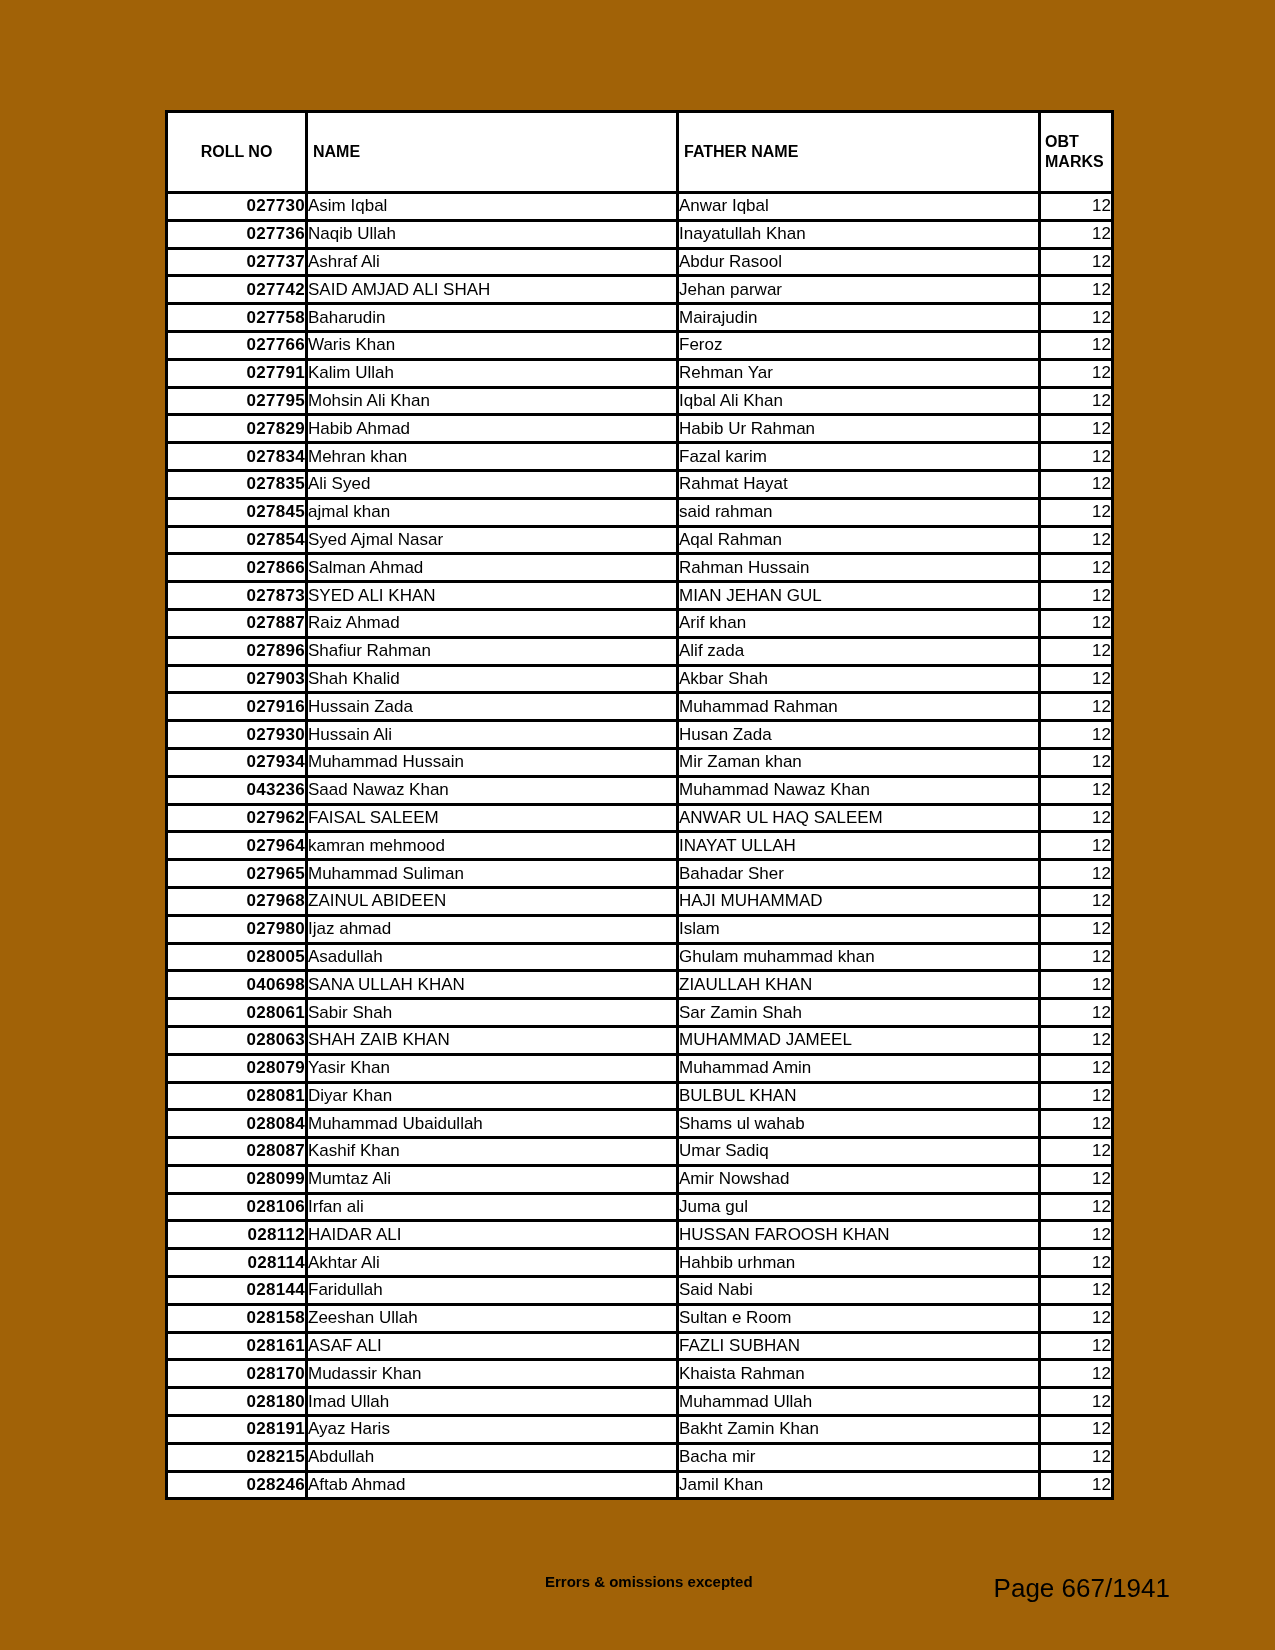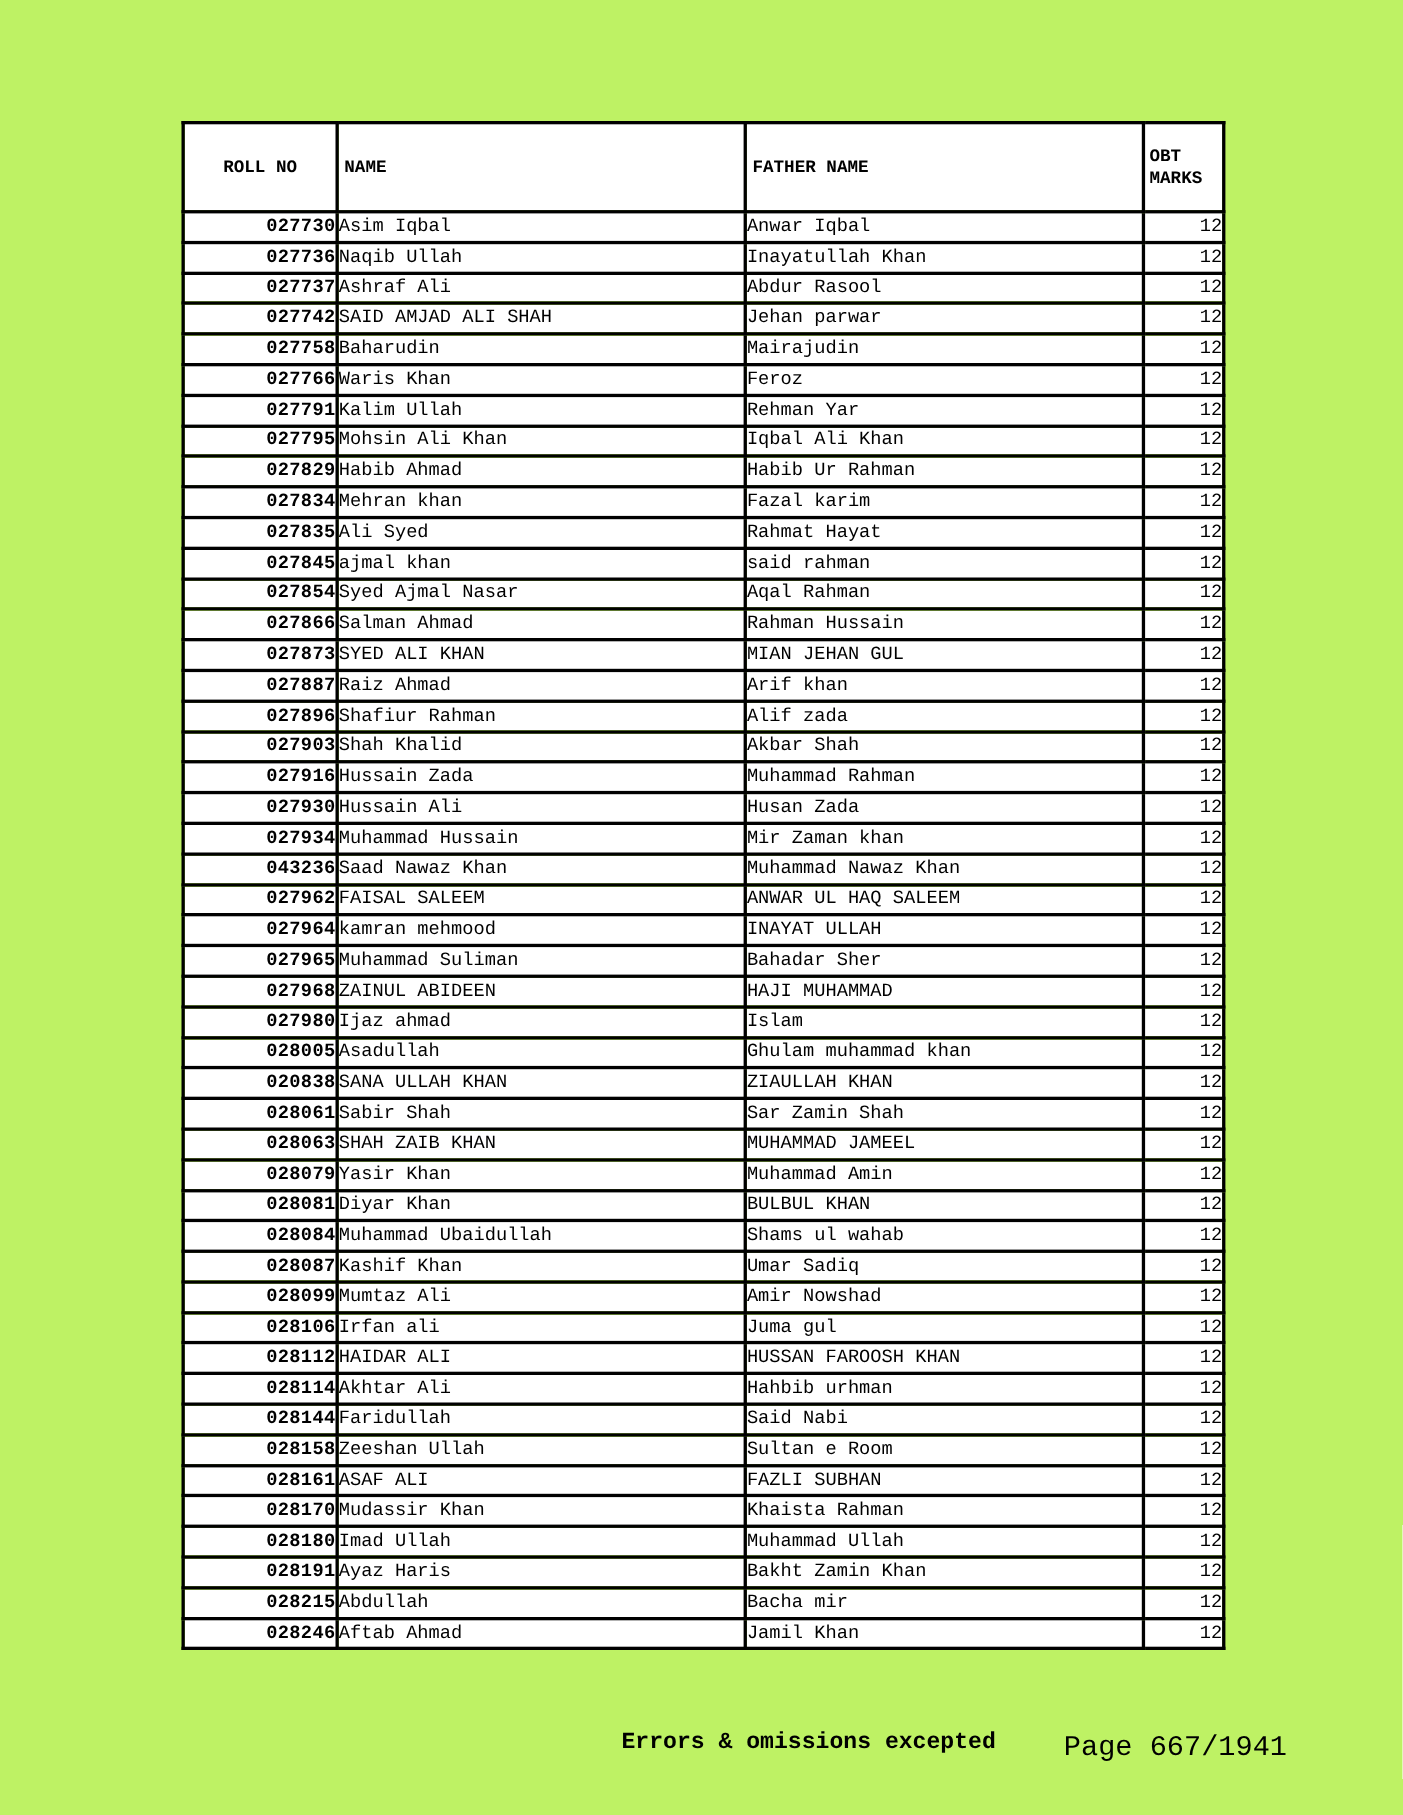--- a/index.html
+++ b/index.html
@@ -4,22 +4,22 @@
 <style>
   html, body {
     margin: 0;
     padding: 0;
     background: #ffffff;
   }
   .page {
     position: relative;
     width: 1275px;
     height: 1650px;
-    background: #bef264;
-    font-family: Liberation Mono, monospace;
+    background: #a16207;
+    font-family: Liberation Sans, sans-serif;
     color: #000000;
     overflow: hidden;
   }
   table.results {
     position: absolute;
     left: 165px;
     top: 110px;
     width: 946px;
     border-collapse: collapse;
     table-layout: fixed;
@@ -54,22 +54,22 @@
   td.col-name, td.col-father {
     text-align: left;
     padding-left: 5px;
   }
   td.col-marks {
     text-align: right;
   }
   .footer-note {
     position: absolute;
     top: 1573px;
-    left: 565px;
-    font-size: 21px;
+    left: 545px;
+    font-size: 15px;
     font-weight: bold;
     white-space: nowrap;
   }
   .footer-page {
     position: absolute;
     top: 1573px;
     right: 105px;
     font-size: 26px;
     white-space: nowrap;
   }
@@ -257,21 +257,21 @@
           <td class="col-father">Islam</td>
           <td class="col-marks">12</td>
         </tr>
         <tr>
           <td class="col-roll">028005</td>
           <td class="col-name">Asadullah</td>
           <td class="col-father">Ghulam muhammad khan</td>
           <td class="col-marks">12</td>
         </tr>
         <tr>
-          <td class="col-roll">020838</td>
+          <td class="col-roll">040698</td>
           <td class="col-name">SANA ULLAH KHAN</td>
           <td class="col-father">ZIAULLAH KHAN</td>
           <td class="col-marks">12</td>
         </tr>
         <tr>
           <td class="col-roll">028061</td>
           <td class="col-name">Sabir Shah</td>
           <td class="col-father">Sar Zamin Shah</td>
           <td class="col-marks">12</td>
         </tr>

